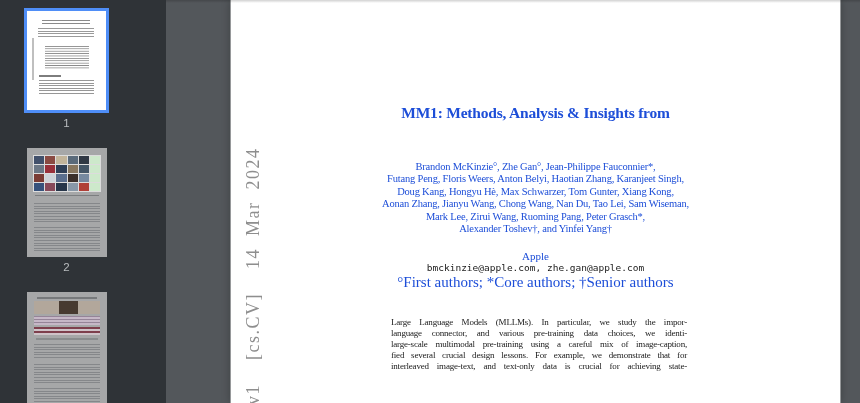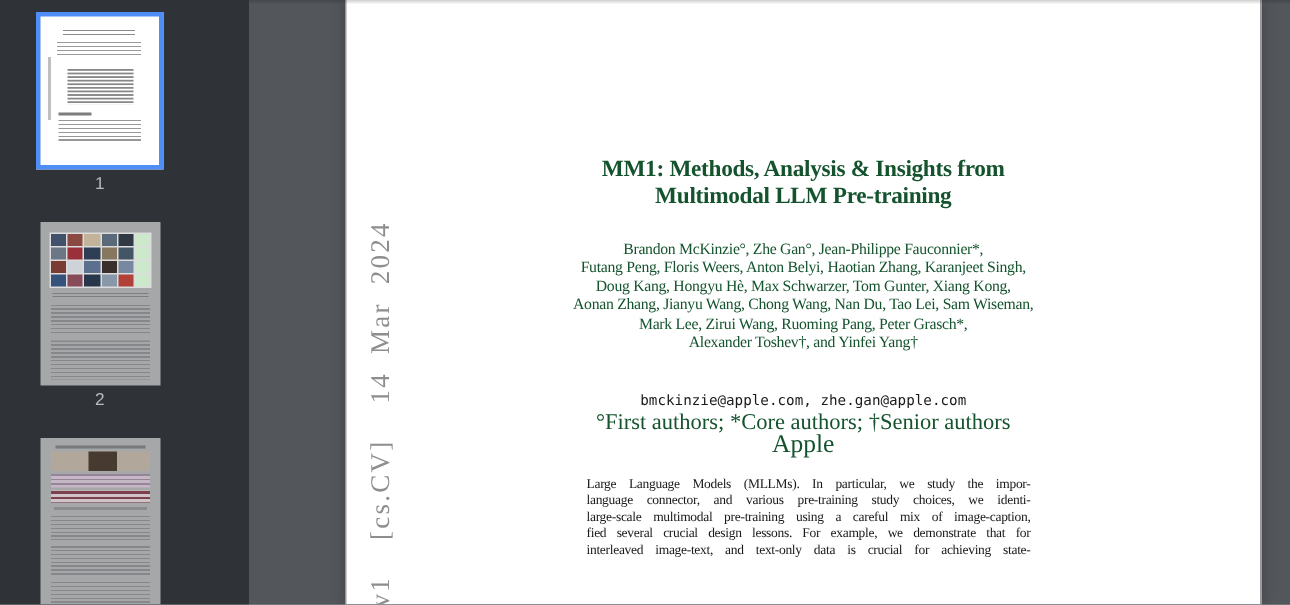--- a/index.html
+++ b/index.html
@@ -45,29 +45,29 @@
   .t3-cap2{position:absolute;top:46px;left:9px;width:62px;height:2px;background:#8a8c8e;}
   .t3-p1{position:absolute;top:52px;left:7px;width:66px;height:16px;--lc:#85878a;}
   .t3-p2{position:absolute;top:72px;left:7px;width:66px;height:20px;--lc:#85878a;}
   .t3-p3{position:absolute;top:96px;left:7px;width:66px;height:20px;--lc:#85878a;}
 
   
   .viewer{position:absolute;left:166px;top:0;width:694px;height:403px;}
   .page{position:absolute;left:64px;top:0;width:611px;height:403px;background:#ffffff;
     border-left:1px solid #96989a;border-right:1px solid #96989a;
     box-shadow:0 0 8px rgba(0,0,0,.25);overflow:visible;}
-  .serif{font-family:"Liberation Serif",serif;color:#14532d;}
+  .serif{font-family:"Liberation Serif",serif;color:#1d4ed8;}
   .arxiv-stamp{position:absolute;left:12px;top:405px;transform:rotate(-90deg);
     transform-origin:0 0;white-space:pre;font-family:"Liberation Serif",serif;
     font-size:18px;color:#8e8e8e;letter-spacing:1.5px;word-spacing:6px;}
   .title{position:absolute;left:0;top:104px;width:100%;text-align:center;
     font-weight:bold;font-size:15.5px;line-height:18px;letter-spacing:-0.2px;margin:0;}
   .authors{position:absolute;left:0;top:161px;width:100%;text-align:center;
     font-size:10.5px;line-height:12.4px;letter-spacing:-0.2px;}
-  .affiliation{position:absolute;left:0;top:250px;width:100%;text-align:center;font-size:17px;margin-top:36px;}
+  .affiliation{position:absolute;left:0;top:250px;width:100%;text-align:center;font-size:11px;}
   .emails{position:absolute;left:0;top:262px;width:100%;text-align:center;
     font-family:"DejaVu Sans Mono",monospace;font-size:9.5px;color:#1a1a1a;}
   .author-note{position:absolute;left:0;top:274px;width:100%;text-align:center;font-size:15px;}
   .abstract{position:absolute;left:160px;top:317px;width:296px;
     font-size:9px;line-height:11px;letter-spacing:-0.2px;color:#1a1a1a;}
   .abs-line{text-align:justify;text-align-last:justify;}
   .abs-label{font-weight:bold;}
 </style>
 </head>
 <body>
@@ -144,41 +144,40 @@
 
   </aside>
 
   <main class="viewer">
     <div class="page">
 
       <div class="arxiv-stamp">v1  [cs.CV]  14 Mar 2024</div>
 
       <h1 class="title serif">
         <div>MM1: Methods, Analysis &amp; Insights from</div>
-        <div>Multimodal LLM Pre-training</div>
       </h1>
 
       <div class="authors serif">
         <div>Brandon McKinzie°, Zhe Gan°, Jean-Philippe Fauconnier*,</div>
         <div>Futang Peng, Floris Weers, Anton Belyi, Haotian Zhang, Karanjeet Singh,</div>
         <div>Doug Kang, Hongyu Hè, Max Schwarzer, Tom Gunter, Xiang Kong,</div>
         <div>Aonan Zhang, Jianyu Wang, Chong Wang, Nan Du, Tao Lei, Sam Wiseman,</div>
         <div>Mark Lee, Zirui Wang, Ruoming Pang, Peter Grasch*,</div>
         <div>Alexander Toshev†, and Yinfei Yang†</div>
       </div>
 
       <div class="affiliation serif">Apple</div>
 
       <div class="emails">bmckinzie@apple.com, zhe.gan@apple.com</div>
 
       <div class="author-note serif">°First authors; *Core authors; †Senior authors</div>
 
       <div class="abstract serif">
         <div class="abs-line">Large Language Models (MLLMs). In particular, we study the impor-</div>
-        <div class="abs-line">language connector, and various pre-training study choices, we identi-</div>
+        <div class="abs-line">language connector, and various pre-training data choices, we identi-</div>
         <div class="abs-line">large-scale multimodal pre-training using a careful mix of image-caption,</div>
         <div class="abs-line">fied several crucial design lessons. For example, we demonstrate that for</div>
         <div class="abs-line">interleaved image-text, and text-only data is crucial for achieving state-</div>
       </div>
 
     </div>
   </main>
 
 </div>
 

